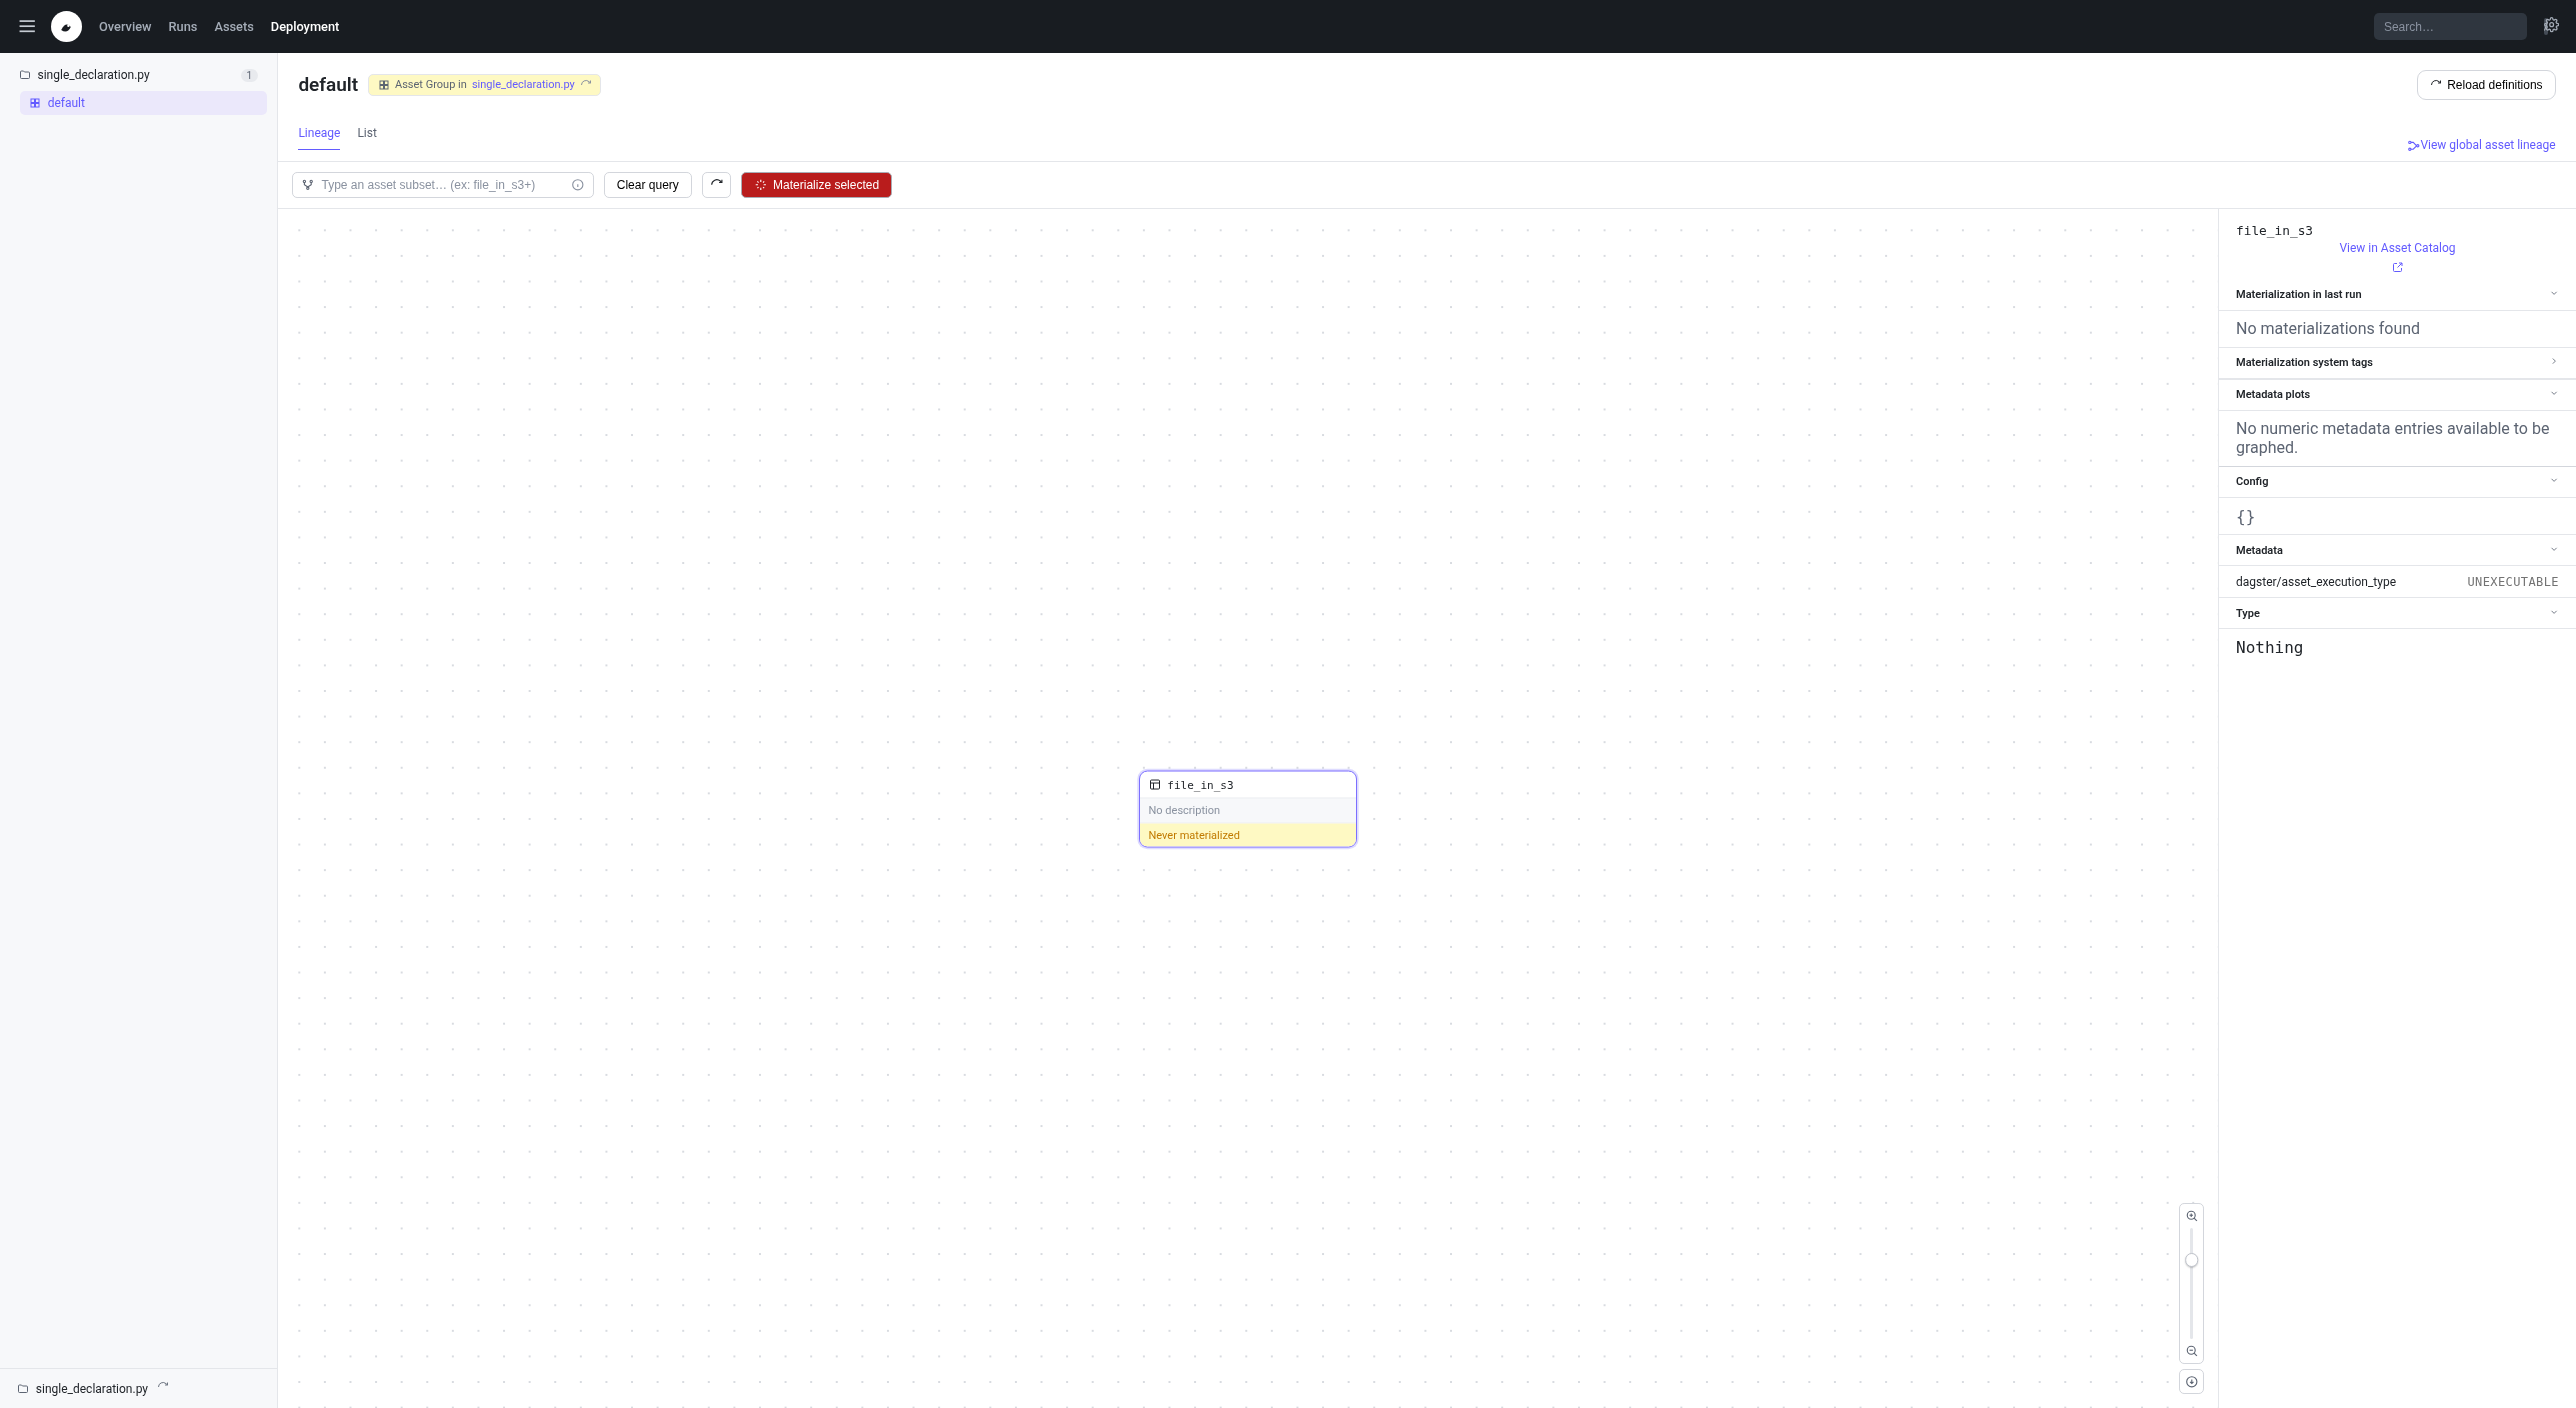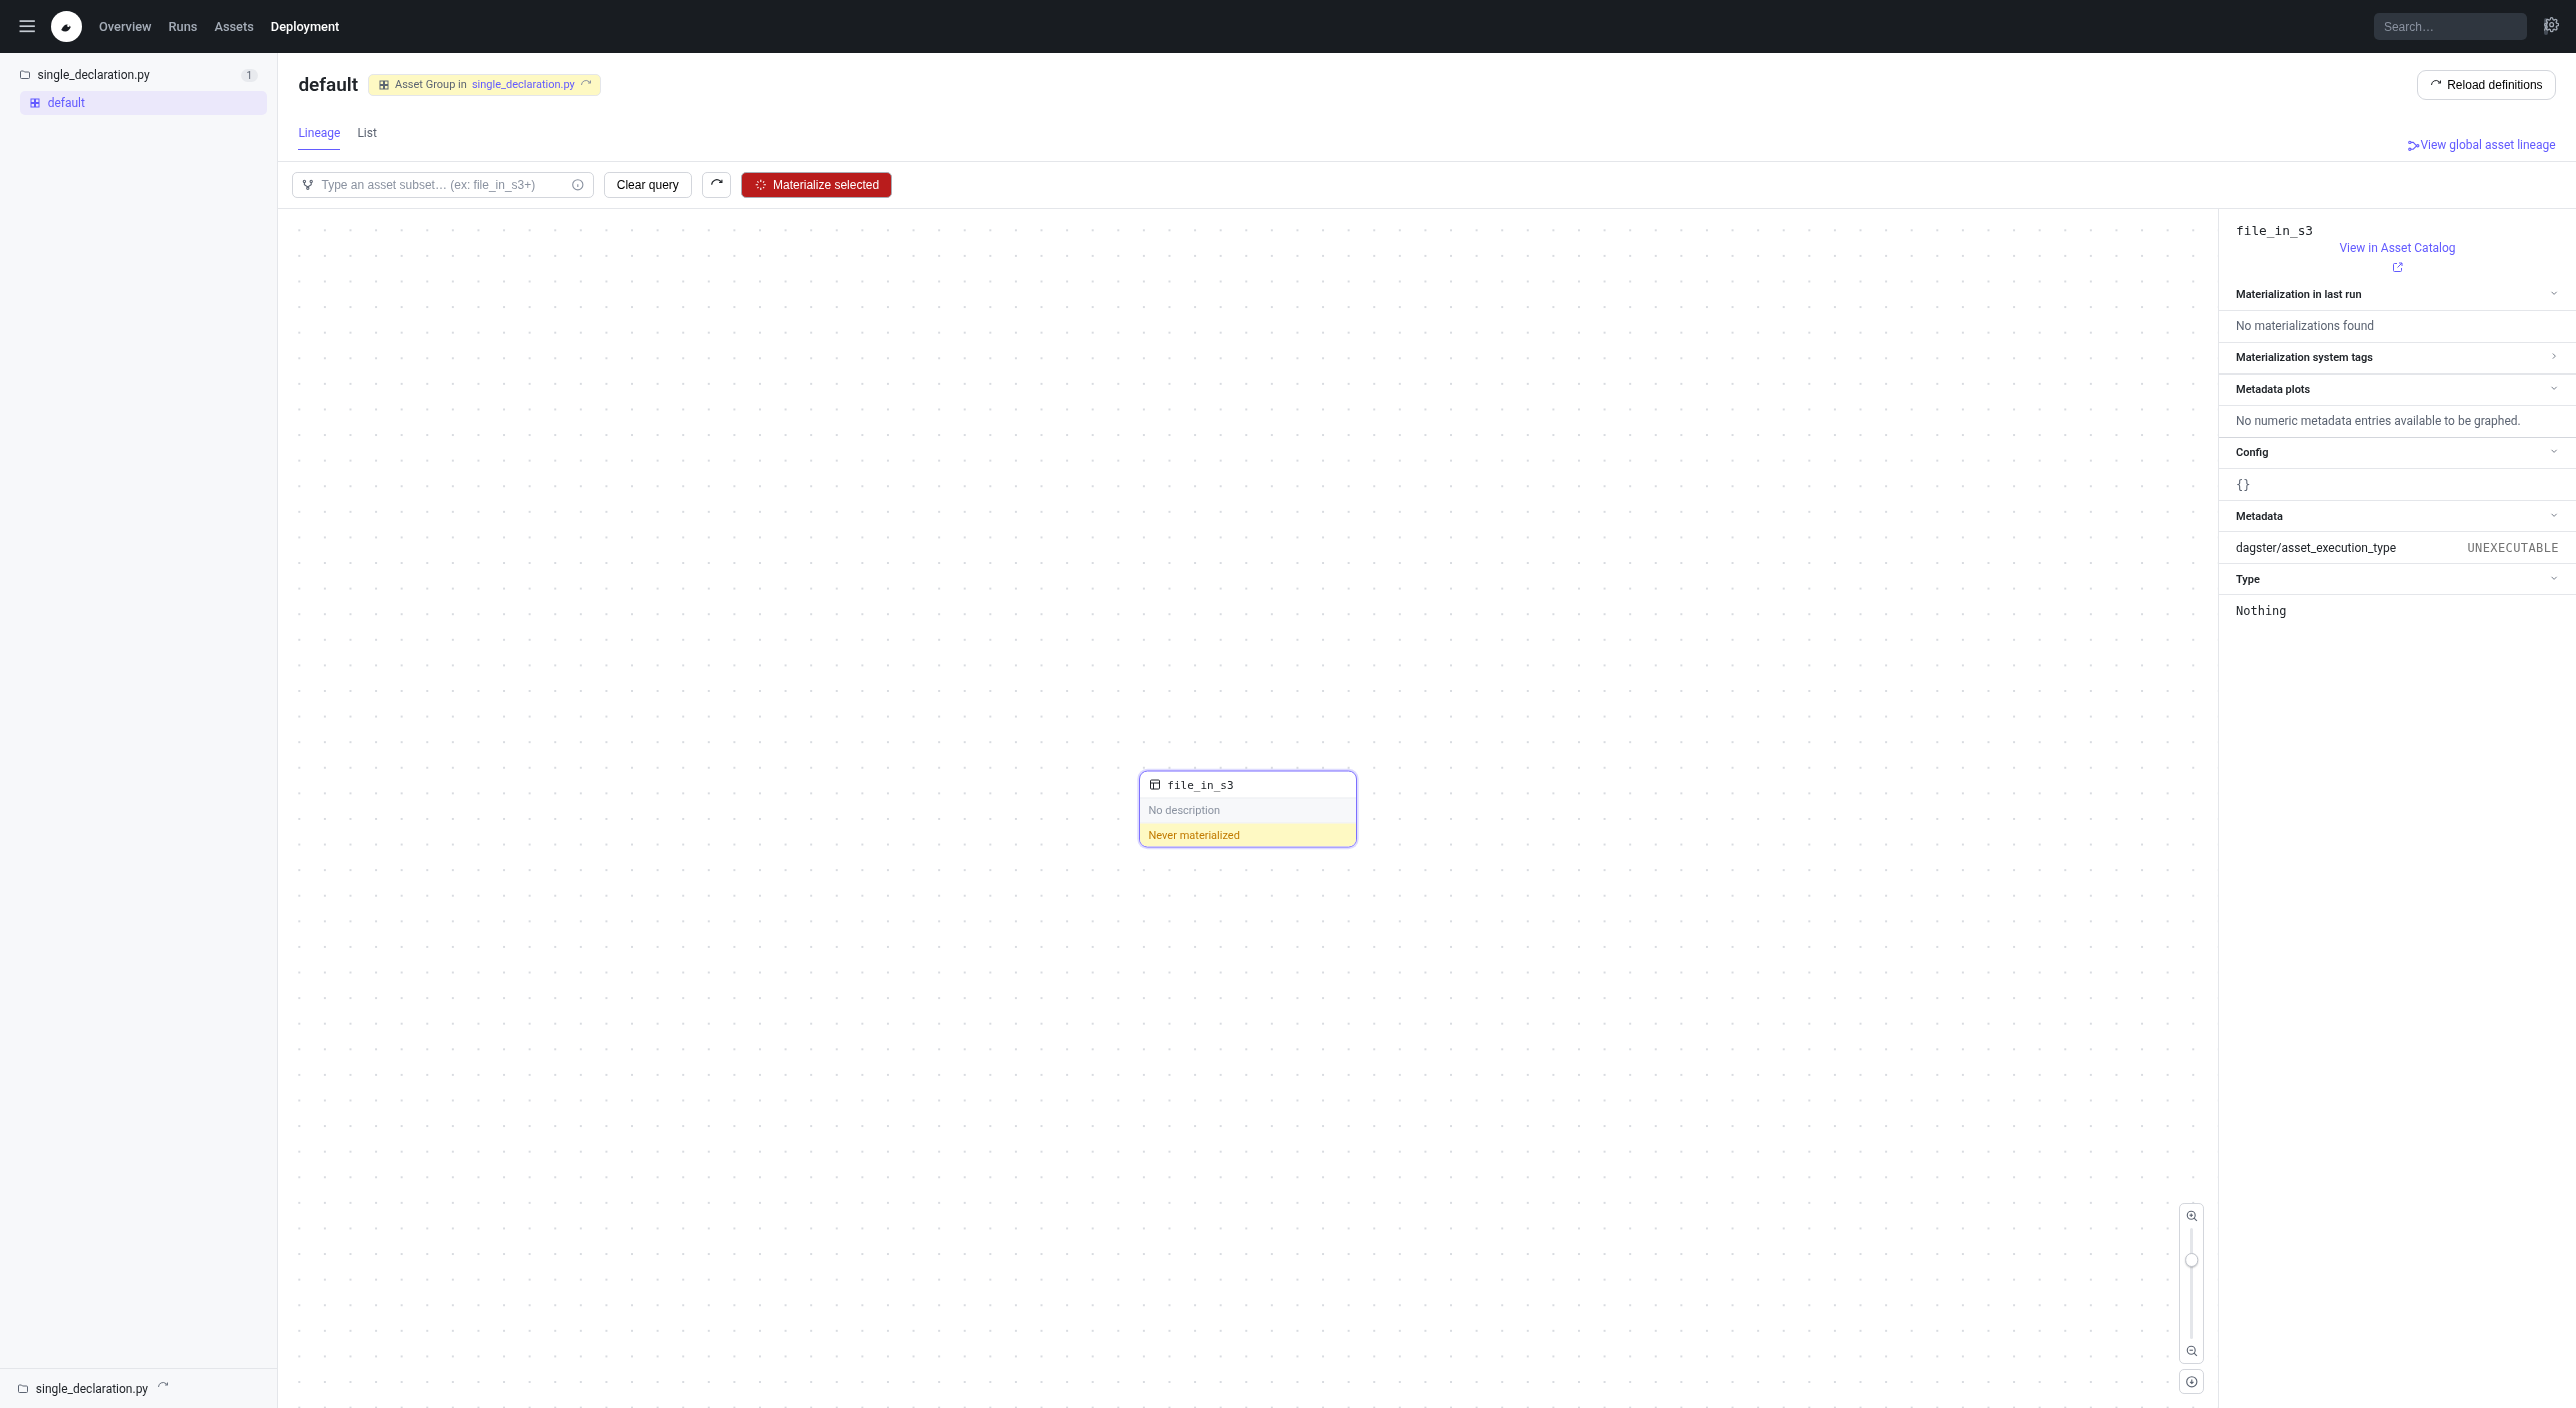--- a/index.html
+++ b/index.html
@@ -65,21 +65,21 @@
     .zoom-track { width: 3.4px; height: 111px; background: #e4e6ea; border-radius: 1.7px; position: relative; margin: 5.1px 0; }
     .zoom-thumb { position: absolute; left: 50%; top: 25.6px; transform: translateX(-50%); width: 13.6px; height: 13.6px; border-radius: 50%; background: #fff; border: 0.9px solid #bfc3cb; box-shadow: 0 0.9px 1.7px rgba(0,0,0,0.2); }
 
     
     .sidebar-right { width: 358px; border-left: 0.9px solid #e4e6ea; display: flex; flex-direction: column; overflow-y:auto; }
     .sidebar-right .inner { padding: 13.6px 17px 6.8px 17px; }
     .sidebar-right .asset-title { font-family: "SF Mono", Menlo, monospace; font-size: 12.8px; font-weight:500; }
     .sidebar-right .catalog-link { color: #635bff; font-size: 12px; display: flex; align-items: center; gap: 5.1px; margin-top: 3.4px; cursor: pointer; flex-direction: column; }
     .section-h { padding: 8.5px 17px; border-top: 0.9px solid #e4e6ea; border-bottom: 0.9px solid #e4e6ea; background:#fff; font-size: 11px; font-weight: 600; display: flex; align-items: center; justify-content: space-between; cursor: pointer; }
     .section-h.no-top { border-top:none; }
-    .section-body { padding: 8.5px 17px; font-size: 12px; color: #5c6472; }
+    .section-body { padding: 8.5px 17px; font-size: 16px; color: #5c6472; }
     .section-h.config-h { border-top: 1.7px solid #d3d6dc; }
     .mono { font-family: "SF Mono", Menlo, monospace; }
     .meta-row { display: flex; padding: 8.5px 17px; font-size: 12px; align-items: flex-end; }
     .meta-row .key { flex: 1; color: #21252a; }
     .meta-row .val { color: #737373; font-family: "SF Mono", Menlo, monospace; letter-spacing:0.4px;padding-left:12px; }
     .caret svg { width:10.2px; height:10.2px; }
 
     .icon-sm { width:12px; height:12px; }
     .icon-md { width:13.6px; height:13.6px; }
     .icon-lg { width:15.3px; height:15.3px; }

